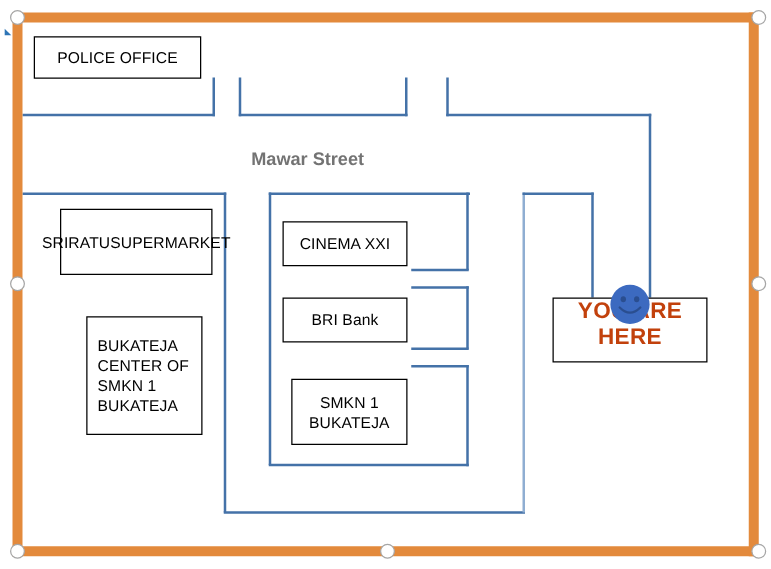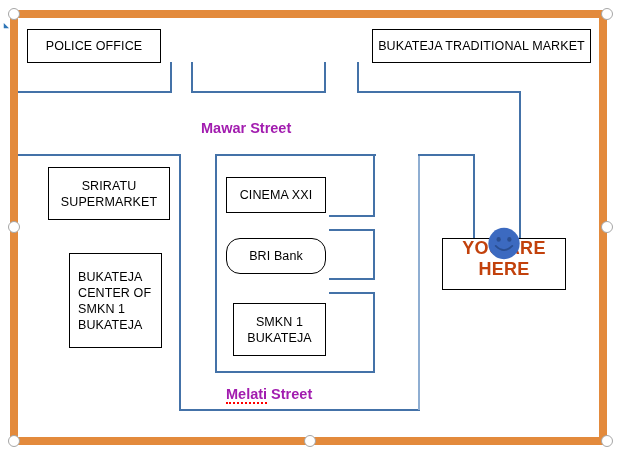--- a/index.html
+++ b/index.html
@@ -48,21 +48,21 @@
     font-size:12.5px;
     line-height:1.28;
     letter-spacing:.1px;
     z-index:5;
   }
   .bld.left-text{justify-content:flex-start;text-align:left;padding-left:8px;}
 
   
   .street{
     position:absolute;
-    color:#a21caf;
+    color:#737373;
     font-size:14.5px;
     font-weight:bold;
     white-space:nowrap;
     z-index:6;
   }
   .misspell{
     border-bottom:2px dotted #FF0000;
     padding-bottom:0px;
   }
 
@@ -141,56 +141,50 @@
 
   <div class="road v soft" style="left:418px;top:154px;height:256px;"></div>
   <div class="road h" style="left:418px;top:154px;width:57px;"></div>
   <div class="road v" style="left:473px;top:154px;height:90px;"></div>
 
   <div class="bld" style="left:27px;top:29px;width:134px;height:34px;">
     <span>POLICE OFFICE</span>
   </div>
 
 
-  <div class="bld" style="left:372px;top:29px;width:219px;height:34px;">
-    <span>BUKATEJA TRADITIONAL MARKET</span>
-  </div>
-
-  <div class="bld" style="left:48px;top:167px;width:122px;height:53px;flex-direction:column;">
+
+  <div class="bld" style="left:48px;top:167px;width:122px;height:53px;flex-direction:row;">
     <span>SRIRATU</span>
     <span>SUPERMARKET</span>
   </div>
 
   <div class="bld left-text" style="left:69px;top:253px;width:93px;height:95px;flex-direction:column;align-items:flex-start;justify-content:center;">
     <span>BUKATEJA</span>
     <span>CENTER OF</span>
     <span>SMKN 1</span>
     <span>BUKATEJA</span>
   </div>
 
   <div class="bld" style="left:226px;top:177px;width:100px;height:36px;">
     <span>CINEMA XXI</span>
   </div>
 
-  <div class="bld" style="left:226px;top:238px;width:100px;height:36px;border-radius:14px;">
+  <div class="bld" style="left:226px;top:238px;width:100px;height:36px;">
     <span>BRI Bank</span>
   </div>
 
   <div class="bld" style="left:233px;top:303px;width:93px;height:53px;flex-direction:column;">
     <span>SMKN 1</span>
     <span>BUKATEJA</span>
   </div>
 
   <div class="street" style="left:201px;top:120px;">
     <span>Mawar Street</span>
   </div>
 
-  <div class="street" style="left:226px;top:386px;">
-    <span class="misspell">Melati</span><span> Street</span>
-  </div>
 
   <div class="yah-box" style="left:442px;top:238px;width:124px;height:52px;">
     <svg class="smiley" viewBox="0 0 40 40">
       <circle cx="20" cy="20" r="19" fill="#3C6AC0"></circle>
       <ellipse cx="13.5" cy="15" rx="2.6" ry="2.9" fill="#2A4E90"></ellipse>
       <ellipse cx="26.5" cy="15" rx="2.6" ry="2.9" fill="#2A4E90"></ellipse>
       <path d="M10 23 Q20 33 30 23" stroke="#2A4E90" stroke-width="2.2" fill="none" stroke-linecap="round"></path>
     </svg>
     <div class="yah-label">YOU ARE HERE</div>
   </div>

